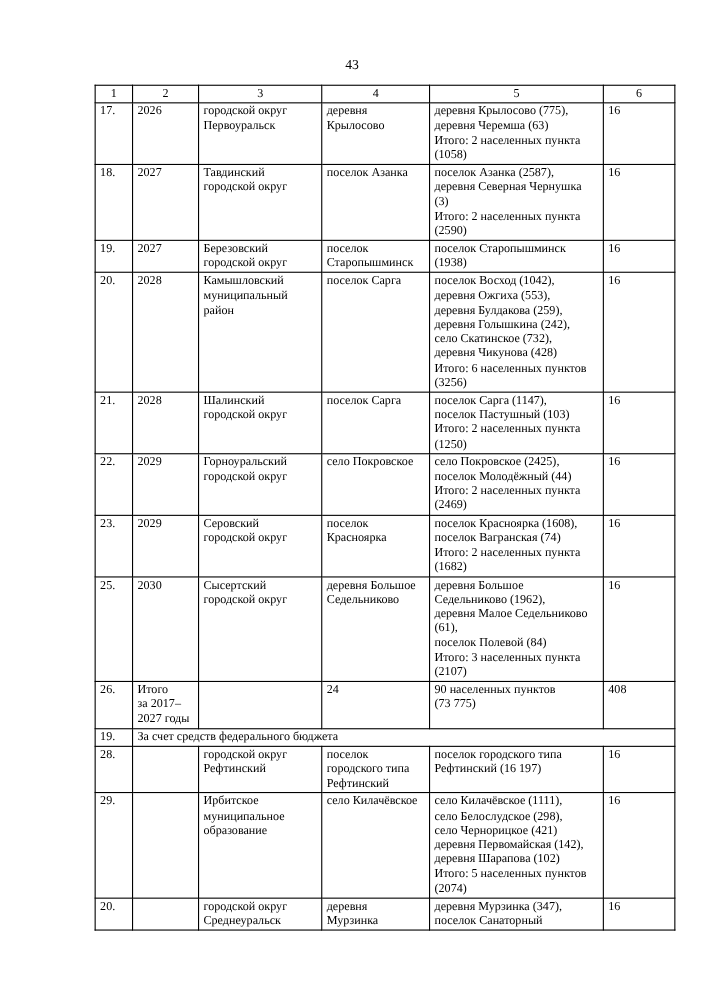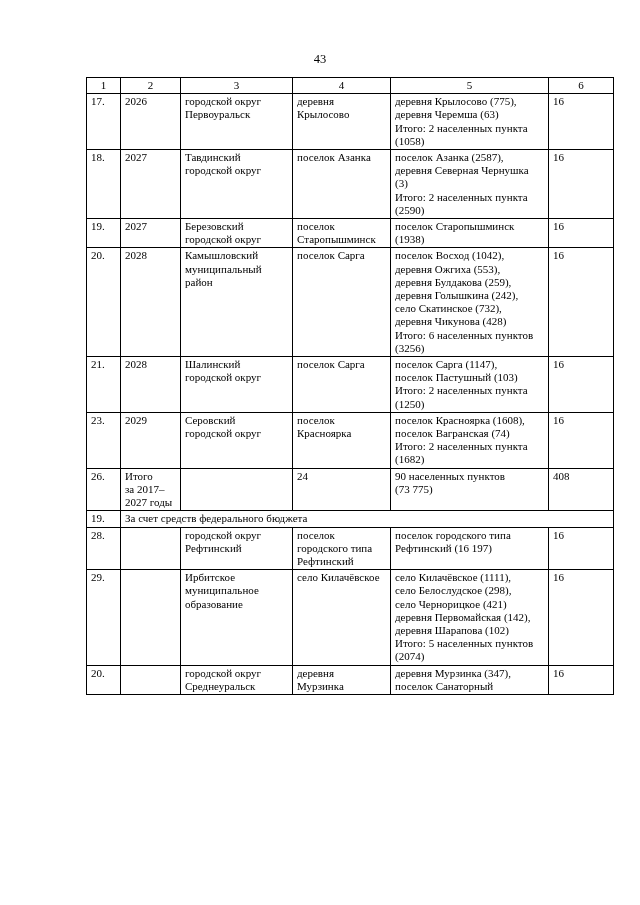--- a/index.html
+++ b/index.html
@@ -122,30 +122,58 @@
           <td class="left">Шалинский
 городской округ</td>
           <td class="left">поселок Сарга</td>
           <td class="left">поселок Сарга (1147),
 поселок Пастушный (103)
 Итого: 2 населенных пункта
 (1250)</td>
           <td class="center">16</td>
         </tr>
         <tr>
+          <td class="left">22.</td>
+          <td class="left">2029</td>
+          <td class="left">Горноуральский
+городской округ</td>
+          <td class="left">село Покровское</td>
+          <td class="left">село Покровское (2425),
+поселок Молодёжный (44)
+Итого: 2 населенных пункта
+(2469)</td>
+          <td class="center">16</td>
+        </tr>
+        <tr>
           <td class="left">23.</td>
           <td class="left">2029</td>
           <td class="left">Серовский
 городской округ</td>
           <td class="left">поселок
 Красноярка</td>
           <td class="left">поселок Красноярка (1608),
 поселок Вагранская (74)
 Итого: 2 населенных пункта
 (1682)</td>
+          <td class="center">16</td>
+        </tr>
+        <tr>
+          <td class="left">25.</td>
+          <td class="left">2030</td>
+          <td class="left">Сысертский
+городской округ</td>
+          <td class="left">деревня Большое
+Седельниково</td>
+          <td class="left">деревня Большое
+Седельниково (1962),
+деревня Малое Седельниково
+(61),
+поселок Полевой (84)
+Итого: 3 населенных пункта
+(2107)</td>
           <td class="center">16</td>
         </tr>
         <tr>
           <td class="left">26.</td>
           <td class="left">Итого
 за 2017–
 2027 годы</td>
           <td class="left"></td>
           <td class="left">24</td>
           <td class="left">90 населенных пунктов

